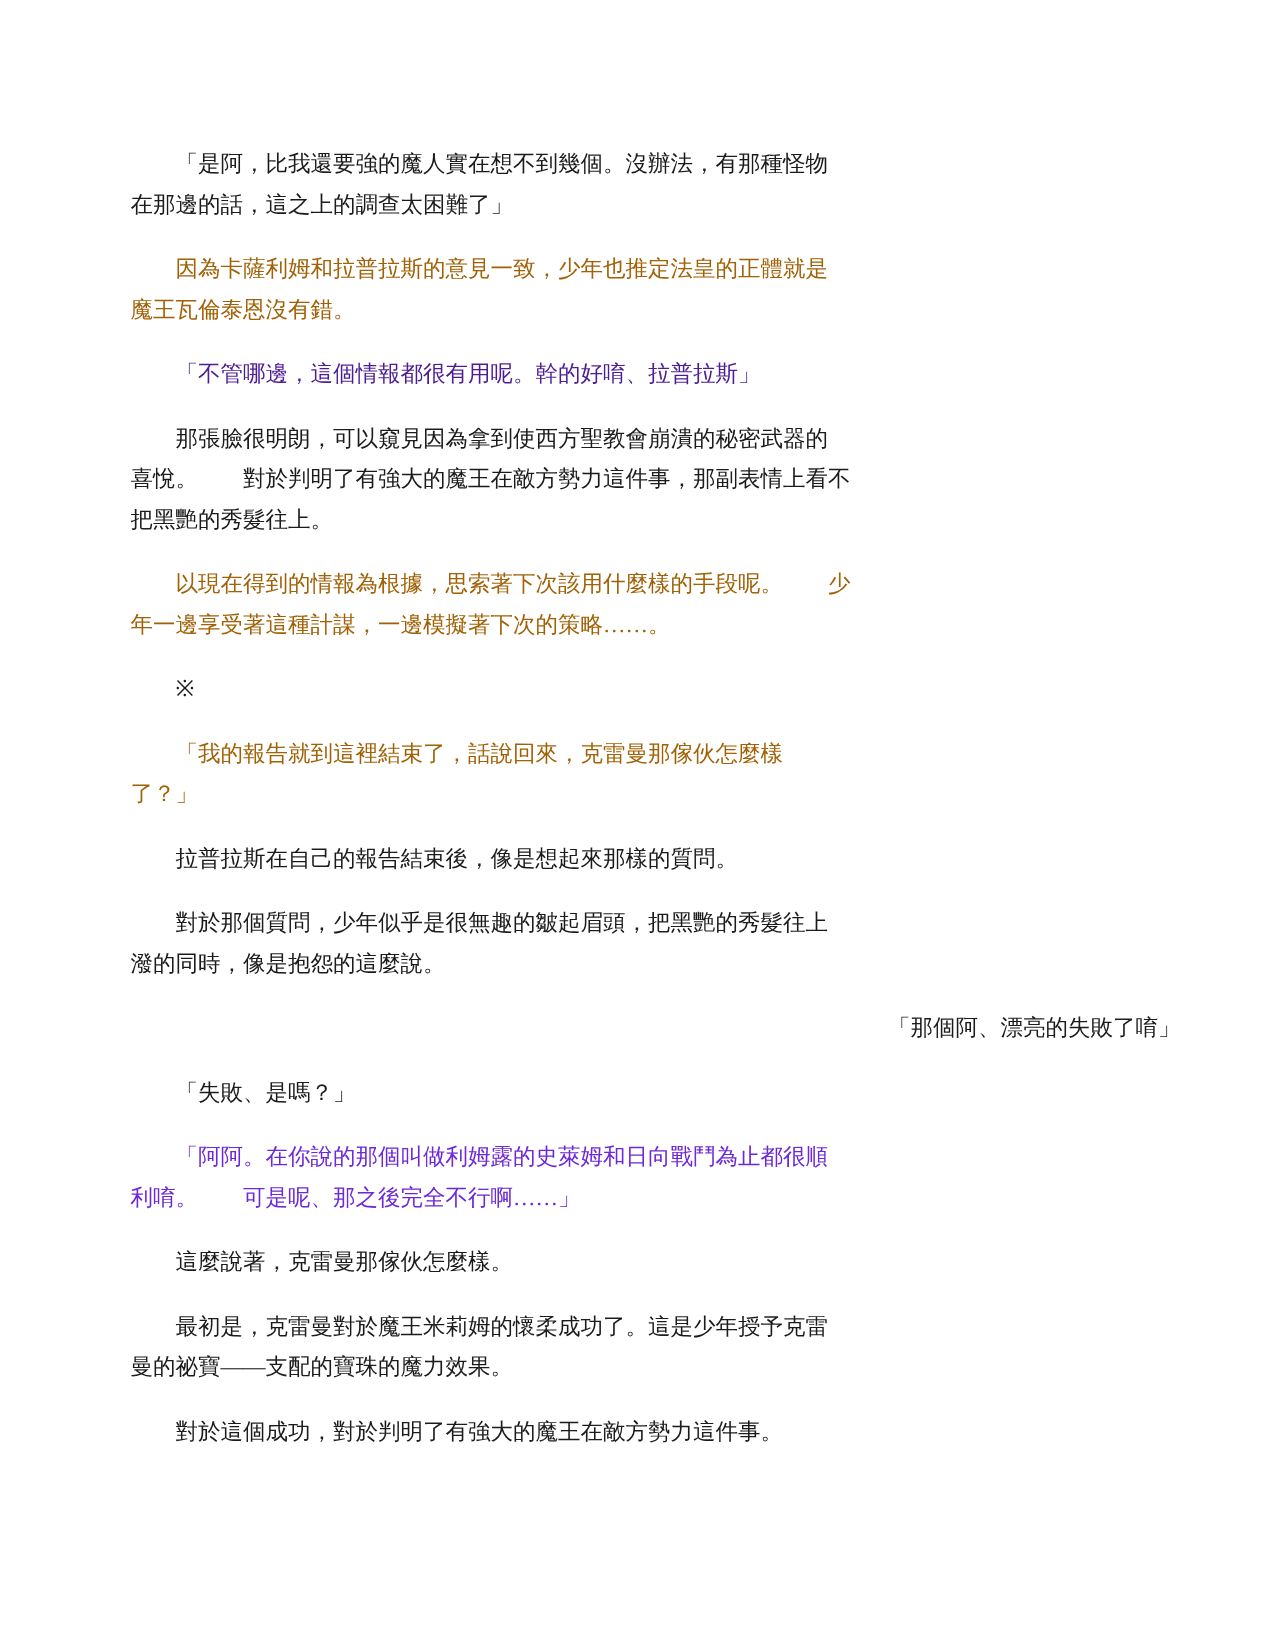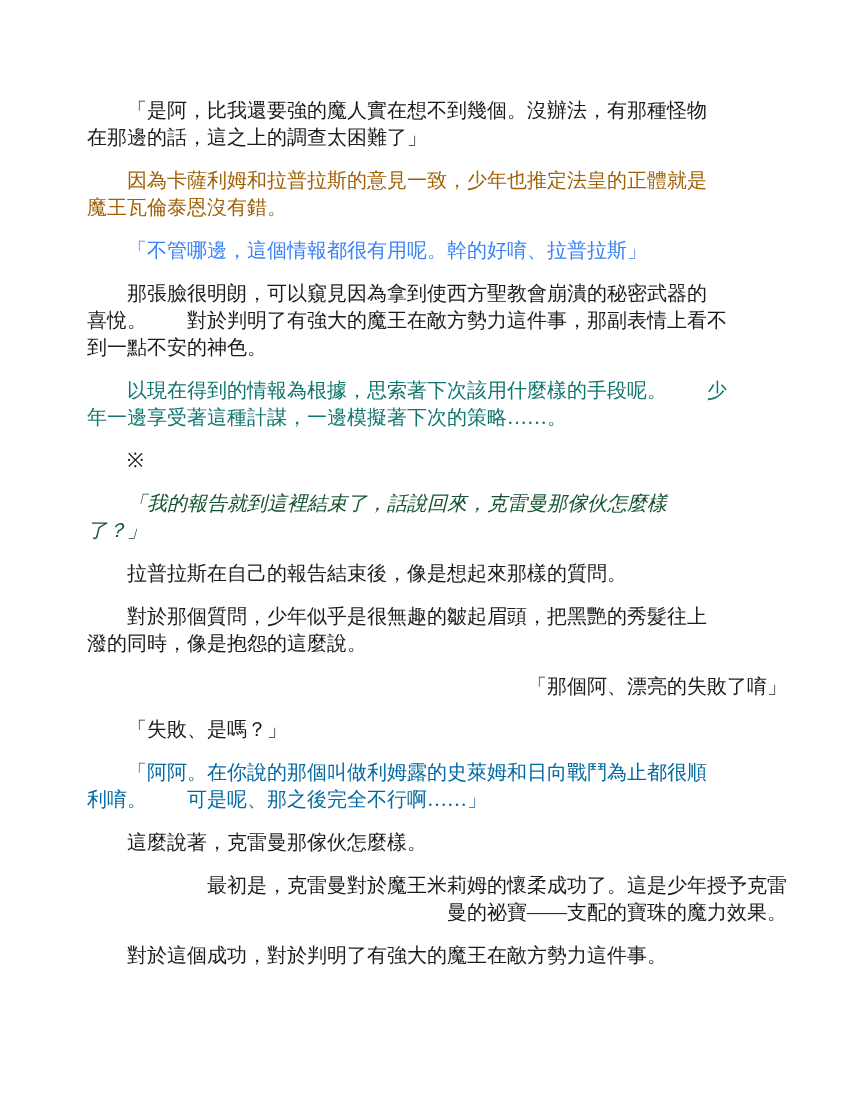--- a/index.html
+++ b/index.html
@@ -16,52 +16,52 @@
   }
   .content {
     position: absolute;
     left: 87px;
     top: 97px;
     width: 700px;
   }
   p.para {
     margin: 0 0 16px 0;
     font-family: "Liberation Serif", "DejaVu Serif", serif;
-    font-size: 20px;
+    font-size: 15px;
     line-height: 27px;
     color: #1b1b1b;
     text-indent: 2em;
     white-space: pre-wrap;
     letter-spacing: 0;
     word-break: keep-all;
   }
 </style>
 </head>
 <body>
 
 <div class="page" style="background: rgb(255, 255, 255);">
   <div class="content">
       <p class="para" style="color: rgb(27, 27, 27);">「是阿，比我還要強的魔人實在想不到幾個。沒辦法，有那種怪物
 在那邊的話，這之上的調查太困難了」</p>
       <p class="para" style="color: #a16207;">因為卡薩利姆和拉普拉斯的意見一致，少年也推定法皇的正體就是
 魔王瓦倫泰恩沒有錯。</p>
-      <p class="para" style="color: #3b82f6;">「不管哪邊，這個情報都很有用呢。幹的好唷、拉普拉斯」</p>
+      <p class="para" style="color: #4c1d95;">「不管哪邊，這個情報都很有用呢。幹的好唷、拉普拉斯」</p>
       <p class="para" style="color: rgb(27, 27, 27);">那張臉很明朗，可以窺見因為拿到使西方聖教會崩潰的秘密武器的
 喜悅。　　對於判明了有強大的魔王在敵方勢力這件事，那副表情上看不
-到一點不安的神色。</p>
-      <p class="para" style="color: #0f766e;">以現在得到的情報為根據，思索著下次該用什麼樣的手段呢。　　少
+把黑艷的秀髮往上。</p>
+      <p class="para" style="color: #a16207;">以現在得到的情報為根據，思索著下次該用什麼樣的手段呢。　　少
 年一邊享受著這種計謀，一邊模擬著下次的策略……。</p>
       <p class="para" style="color: rgb(27, 27, 27);">※</p>
-      <p class="para" style="color: #14532d; font-style: italic;">「我的報告就到這裡結束了，話說回來，克雷曼那傢伙怎麼樣
+      <p class="para" style="color: #a16207;">「我的報告就到這裡結束了，話說回來，克雷曼那傢伙怎麼樣
 了？」</p>
       <p class="para" style="color: rgb(27, 27, 27);">拉普拉斯在自己的報告結束後，像是想起來那樣的質問。</p>
       <p class="para" style="color: rgb(27, 27, 27);">對於那個質問，少年似乎是很無趣的皺起眉頭，把黑艷的秀髮往上
 潑的同時，像是抱怨的這麼說。</p>
       <p class="para" style="color: rgb(27, 27, 27); text-align: right;">「那個阿、漂亮的失敗了唷」</p>
       <p class="para" style="color: rgb(27, 27, 27);">「失敗、是嗎？」</p>
-      <p class="para" style="color: #0369a1;">「阿阿。在你說的那個叫做利姆露的史萊姆和日向戰鬥為止都很順
+      <p class="para" style="color: #6d28d9;">「阿阿。在你說的那個叫做利姆露的史萊姆和日向戰鬥為止都很順
 利唷。　　可是呢、那之後完全不行啊……」</p>
       <p class="para" style="color: rgb(27, 27, 27);">這麼說著，克雷曼那傢伙怎麼樣。</p>
-      <p class="para" style="color: rgb(27, 27, 27); text-align: right;">最初是，克雷曼對於魔王米莉姆的懷柔成功了。這是少年授予克雷
+      <p class="para" style="color: rgb(27, 27, 27);">最初是，克雷曼對於魔王米莉姆的懷柔成功了。這是少年授予克雷
 曼的祕寶——支配的寶珠的魔力效果。</p>
       <p class="para" style="color: rgb(27, 27, 27);">對於這個成功，對於判明了有強大的魔王在敵方勢力這件事。</p>
     </div>
 </div>
 
 </body></html>

